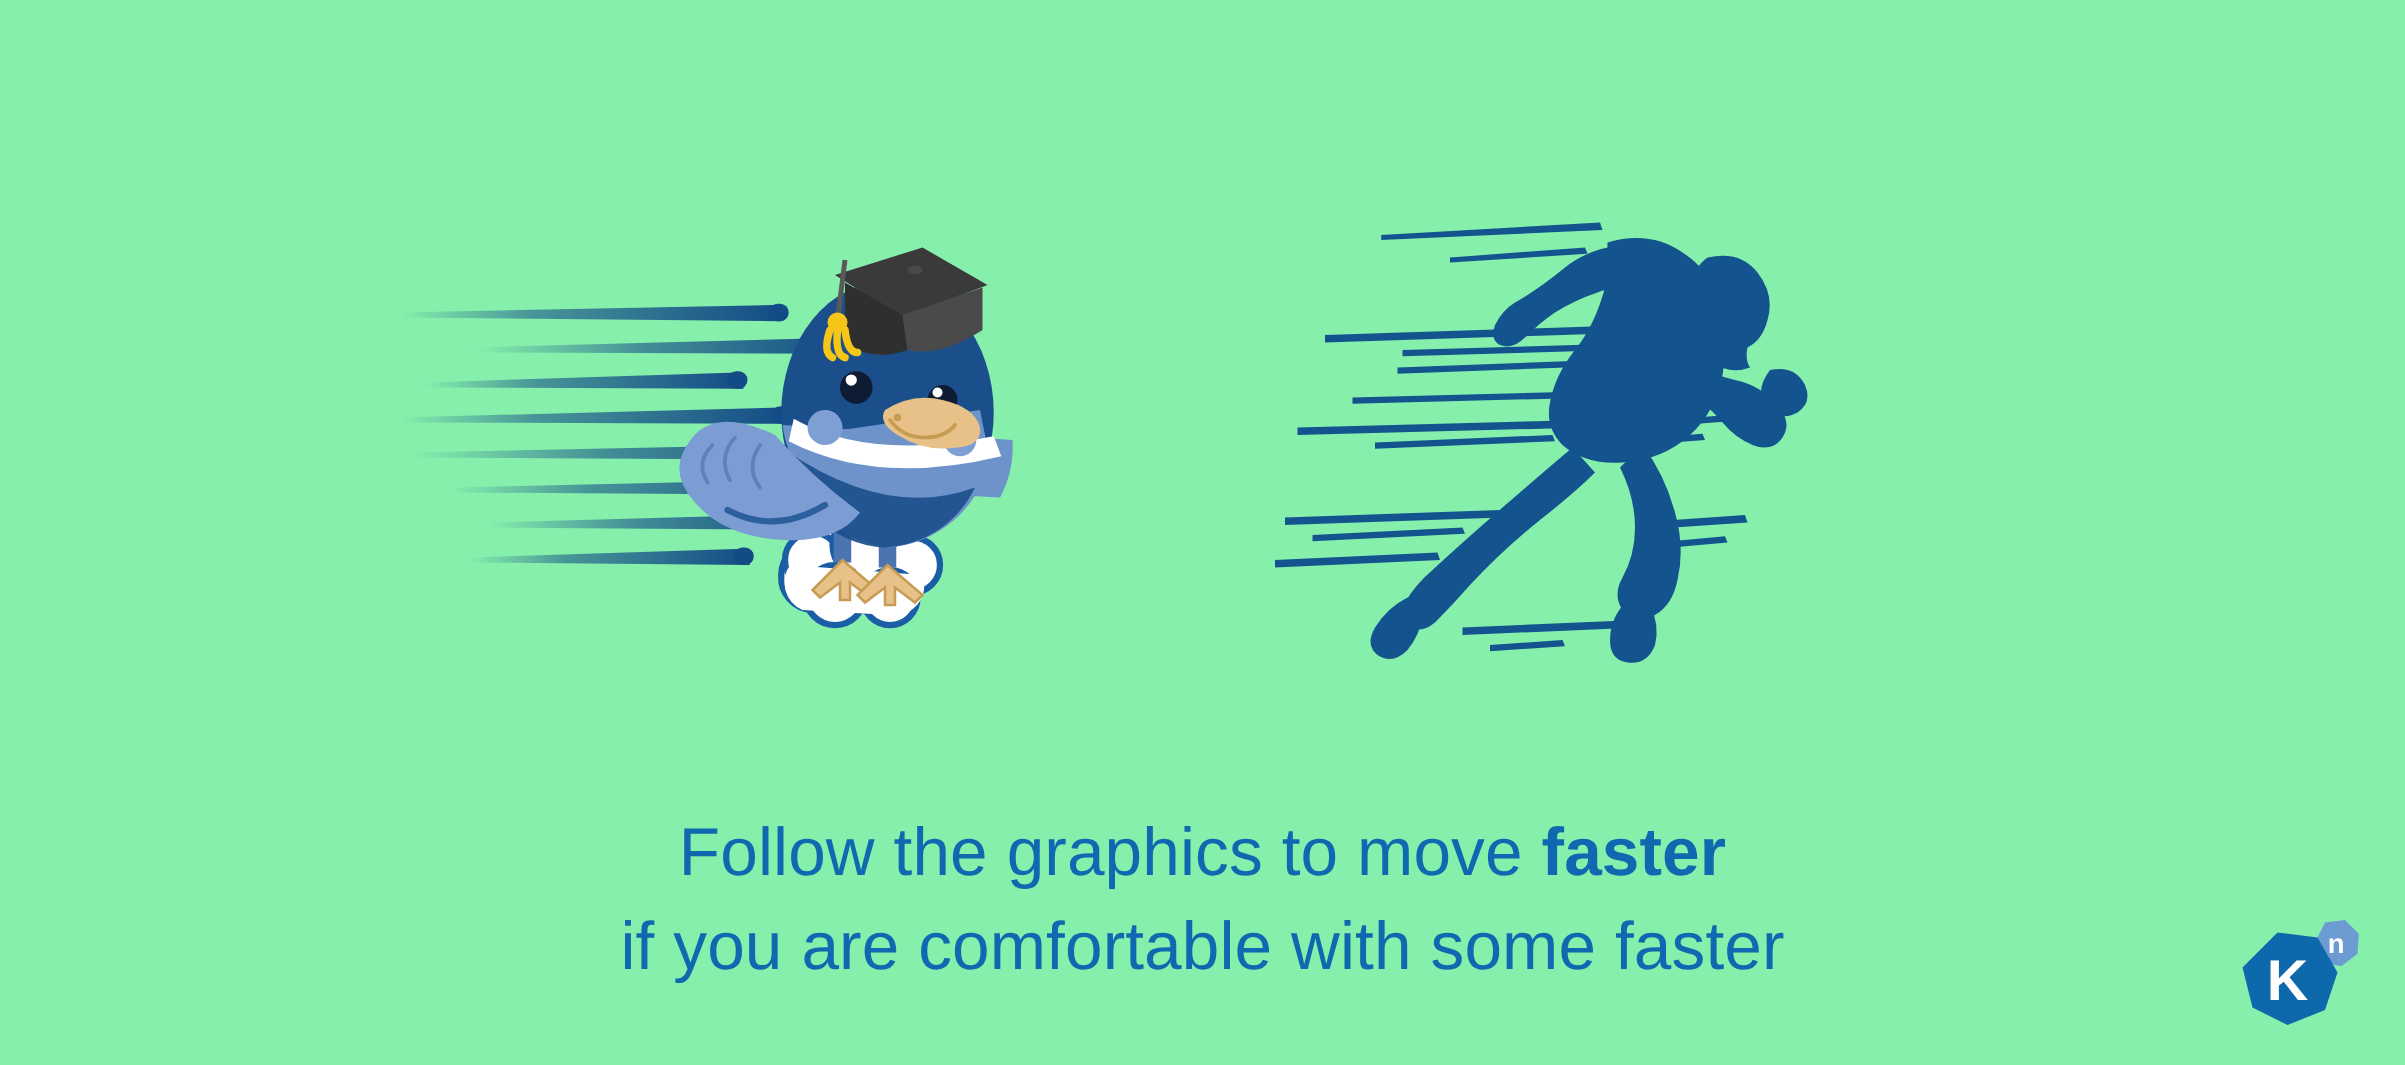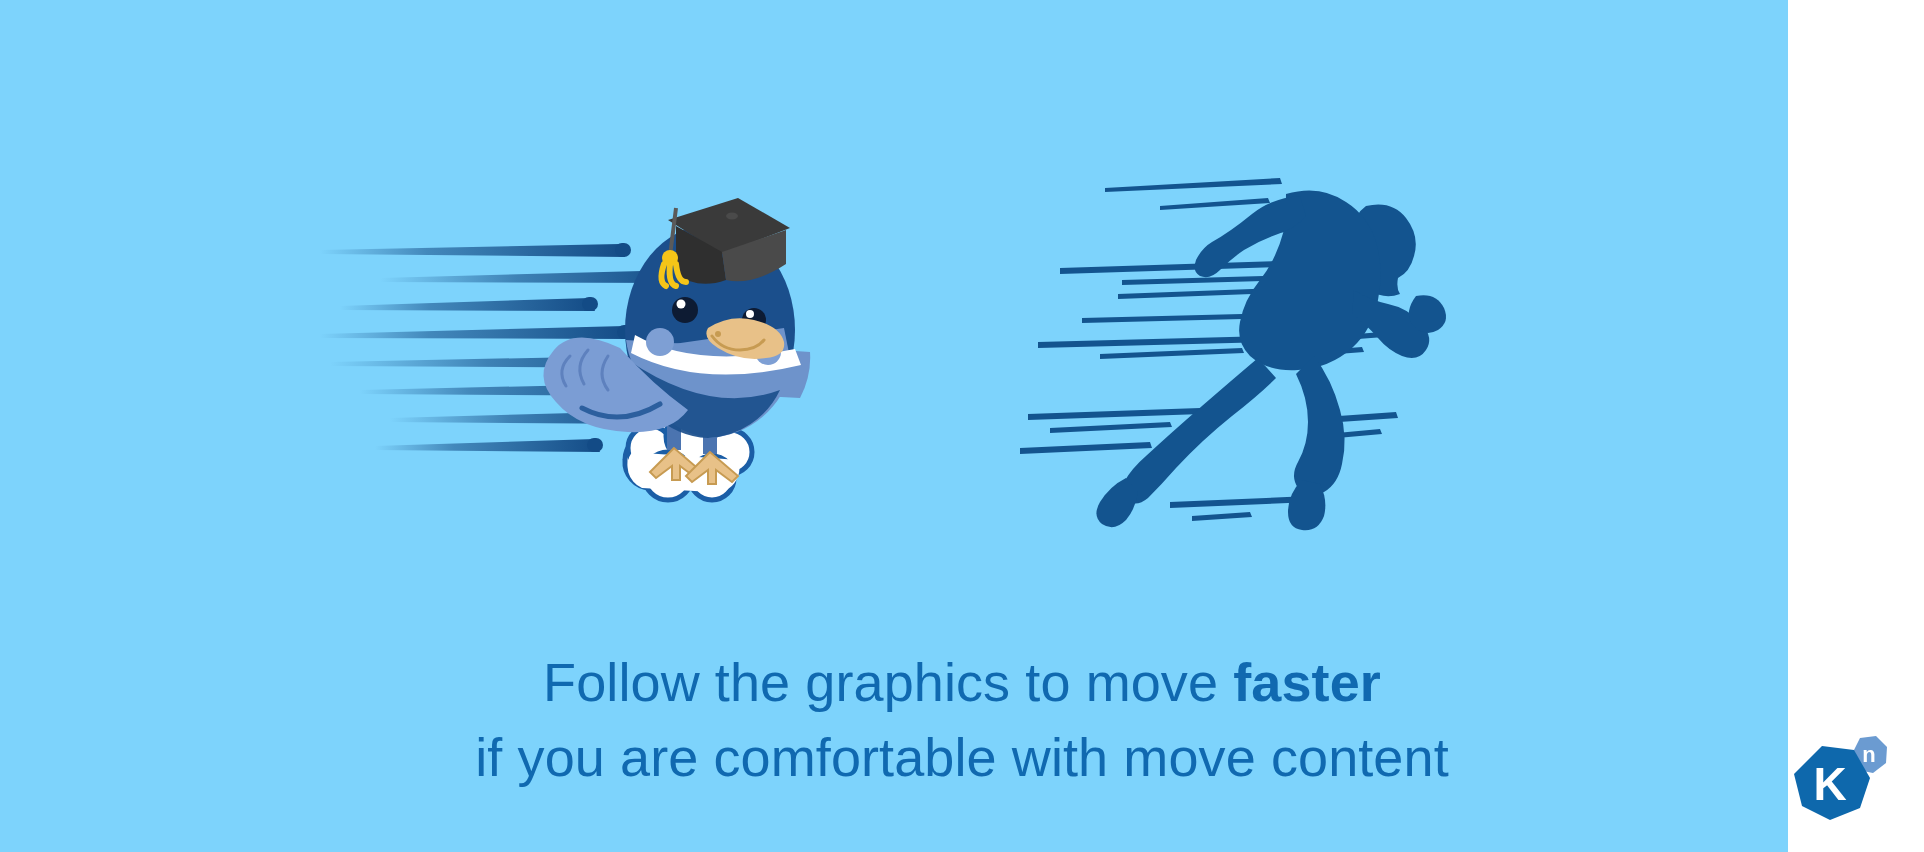--- a/index.html
+++ b/index.html
@@ -13,23 +13,23 @@
     height: 852px;
     overflow: hidden;
     font-family: "Liberation Sans", sans-serif;
     position: relative;
   }
 
   #slide {
     position: absolute;
     left: 0;
     top: 0;
-    width: 1788px;
+    width: 1924px;
     height: 852px;
-    background: #7dd3fc;
+    background: #86efac;
   }
 
   
   .graphics-band {
     position: absolute;
     left: 0;
     top: 0;
     width: 1924px;
     height: 560px;
   }
@@ -286,21 +286,21 @@
                    q10 -18 10 -40
                    q0 -24 -12 -48 Z"></path>
           <path d="M292 310 q-14 14 -14 32 q0 16 14 18 q16 2 22 -14 q4 -16 -4 -32 Z"></path>
         </g>
       </svg>
     </div>
   </div>
 
   <div class="caption-block">
     <span class="caption-line"><span>Follow the graphics to move </span><span class="strong">faster</span></span>
-    <span class="caption-line">if you are comfortable with move content</span>
+    <span class="caption-line">if you are comfortable with some faster</span>
   </div>
 
   <div class="logo-badge">
     <svg viewBox="0 0 110 100" width="110" height="100">
 
       <polygon points="74,8 90,6 101,17 100,33 87,43 72,40 65,26" fill="#6B9BD1"></polygon>
       <text x="83" y="32" text-anchor="middle" font-family="'Liberation Sans', sans-serif" font-size="22" font-weight="700" fill="#FFFFFF">n</text>
 
       <polygon points="36,16 68,20 84,48 74,78 44,90 16,76 8,44" fill="#0E68AC"></polygon>
       <text x="44" y="70" text-anchor="middle" font-family="'Liberation Sans', sans-serif" font-size="46" font-weight="700" fill="#FFFFFF">K</text>

